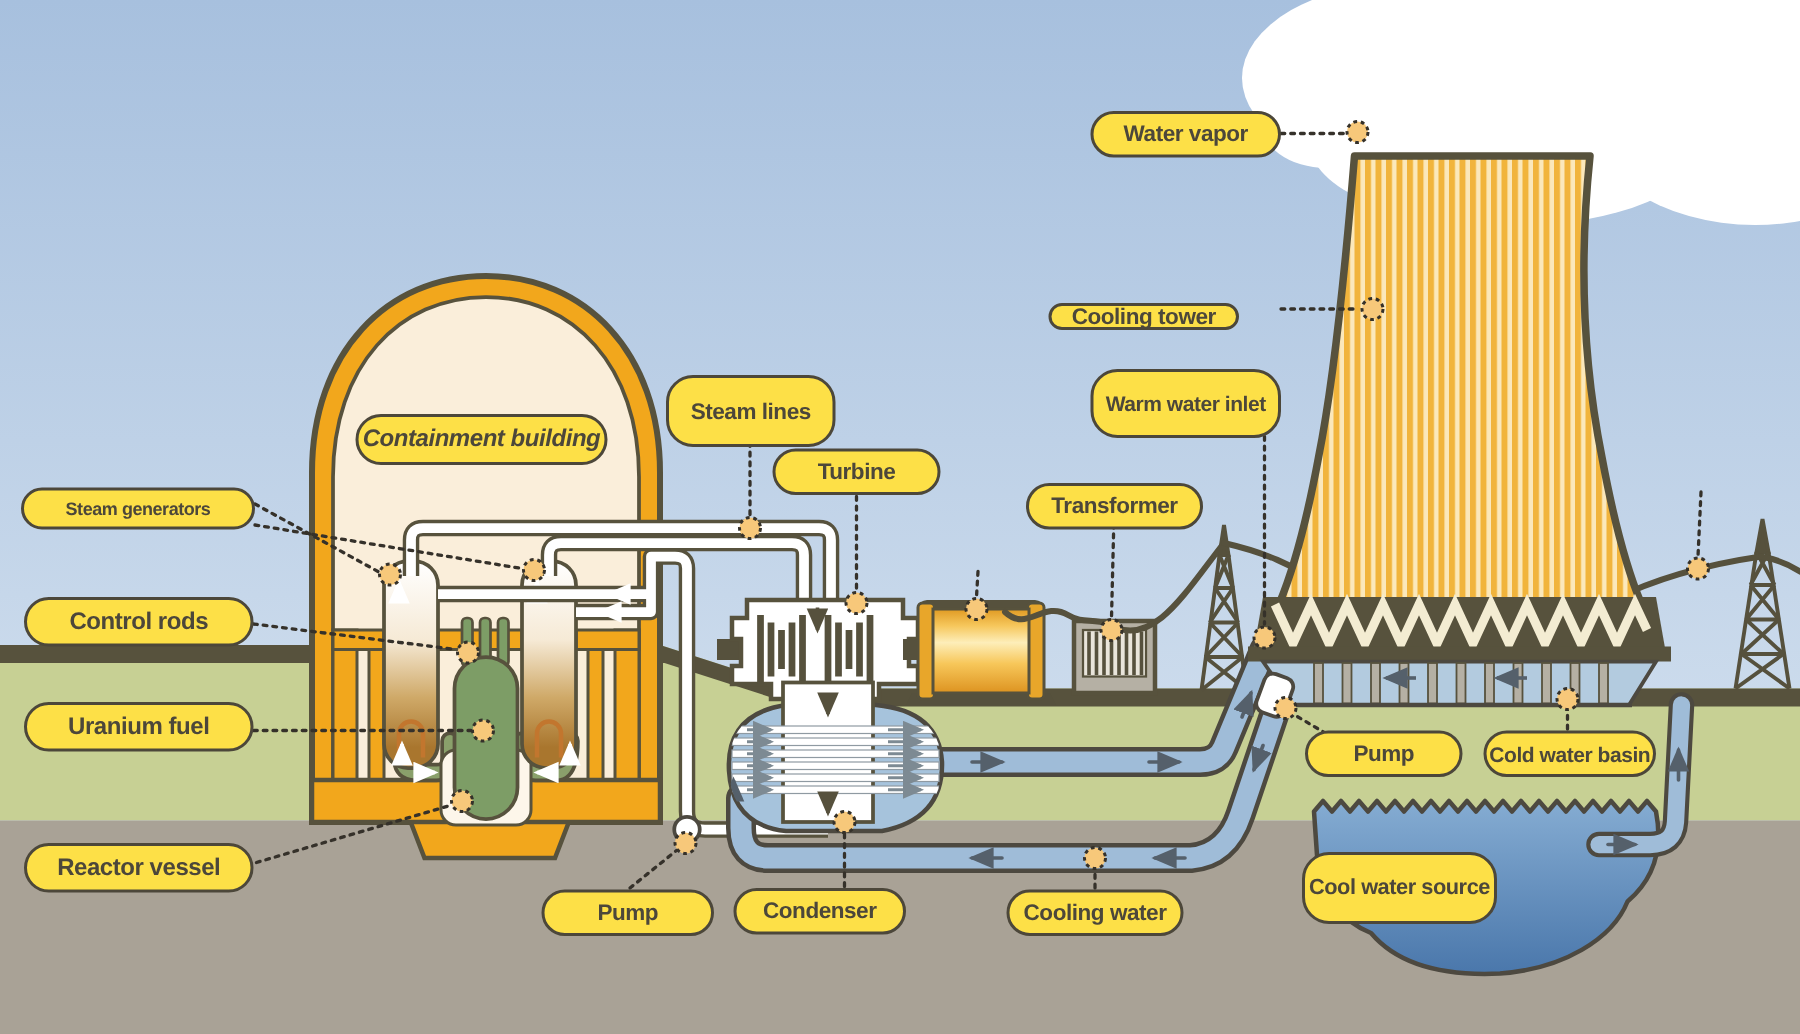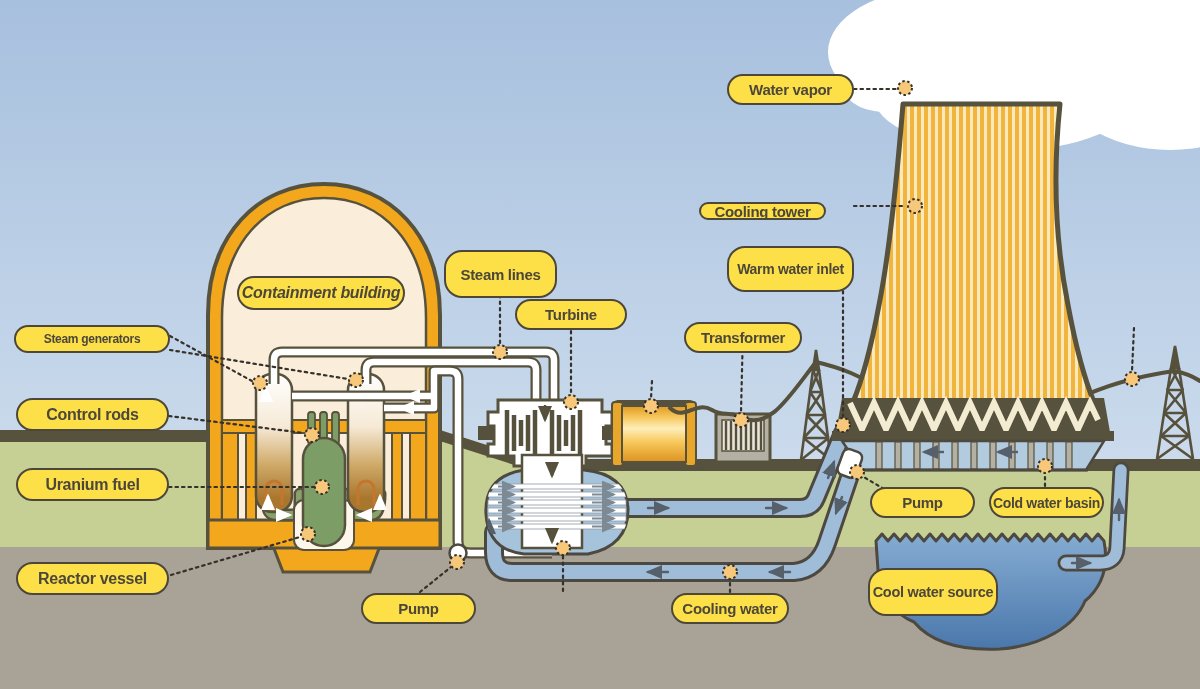--- a/index.html
+++ b/index.html
@@ -338,18 +338,19 @@
 <div class="pill" style="left:16px;top:398px;width:153px;height:33px;font-size:16px;">Control rods</div>
 <div class="pill" style="left:16px;top:468px;width:153px;height:33px;font-size:16px;">Uranium fuel</div>
 <div class="pill" style="left:16px;top:562px;width:153px;height:33px;font-size:16px;">Reactor vessel</div>
 <div class="pill" style="left:444px;top:250px;width:113px;height:48px;font-size:15px;">Steam lines</div>
 <div class="pill" style="left:515px;top:299px;width:112px;height:31px;font-size:15px;">Turbine</div>
 <div class="pill" style="left:684px;top:298px;width:118px;height:31px;font-size:15px;margin-top:24px;">Transformer</div>
 <div class="pill" style="left:727px;top:74px;width:127px;height:31px;font-size:15px;">Water vapor</div>
 <div class="pill" style="left:699px;top:190px;width:127px;height:18px;font-size:15px;margin-top:12px;">Cooling tower</div>
 <div class="pill" style="left:727px;top:246px;width:127px;height:46px;font-size:14px;">Warm water inlet</div>
 <div class="pill" style="left:361px;top:593px;width:115px;height:31px;font-size:15px;">Pump</div>
+<div class="pill" style="left:489px;top:592px;width:115px;height:31px;font-size:15px;">Condenser</div>
 <div class="pill" style="left:671px;top:593px;width:118px;height:31px;font-size:15px;">Cooling water</div>
 <div class="pill" style="left:870px;top:487px;width:105px;height:31px;font-size:15px;">Pump</div>
 <div class="pill" style="left:989px;top:487px;width:115px;height:31px;font-size:14px;">Cold water basin</div>
 <div class="pill" style="left:868px;top:568px;width:130px;height:48px;font-size:14.5px;">Cool water source</div>
 
 </div>
 
 </body></html>

